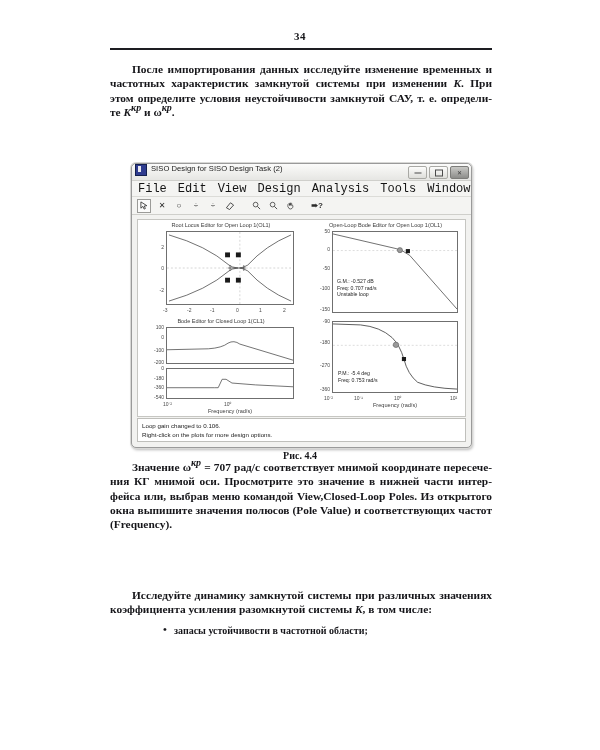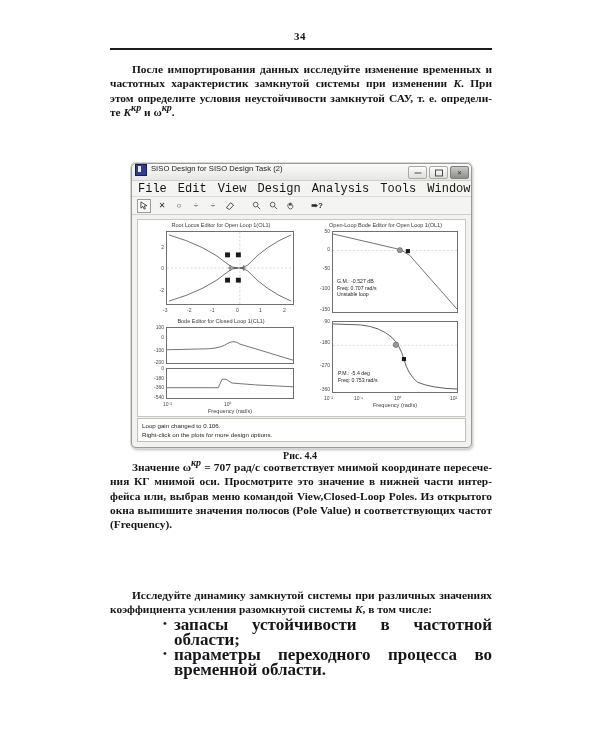--- a/index.html
+++ b/index.html
@@ -264,23 +264,24 @@
     letter-spacing: -.1px;
     color: #101014;
   }
   ul.bullets {
     margin: 0;
     padding-left: 64px;
     list-style: none;
   }
   ul.bullets li {
     position: relative;
-    font-size: 17px;
+    font-size: 10px;
     line-height: 15px;
     font-weight: bold;
+    margin-top: 6px;
   }
   ul.bullets li::before {
     content: "\2022";
     position: absolute;
     left: -11px;
     top: -1px;
     font-size: 11px;
   }
 </style>
 </head>
@@ -491,17 +492,16 @@
   </div>
 
 
   <div class="textblock" style="top:588px;">
     <p>
       <span>Исследуйте динамику замкнутой системы при различных значениях</span>
       <span>коэффициента усиления разомкнутой системы </span><span class="ital">K</span><span>, в том числе:</span>
     </p>
     <ul class="bullets">
       <li>запасы устойчивости в частотной области;</li>
-      <li>параметры переходного процесса во временной области.</li>
     </ul>
   </div>
 
 </div>
 
 </body></html>

